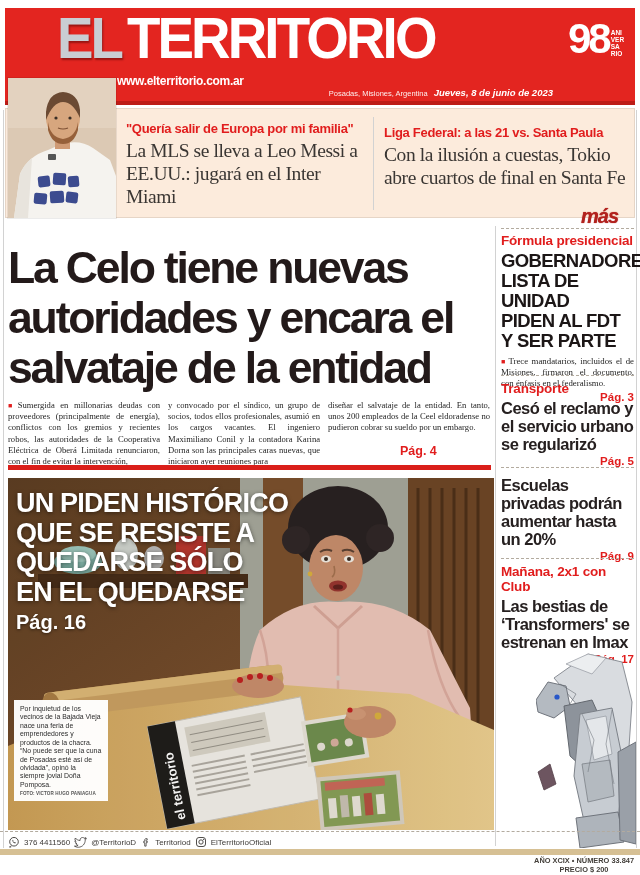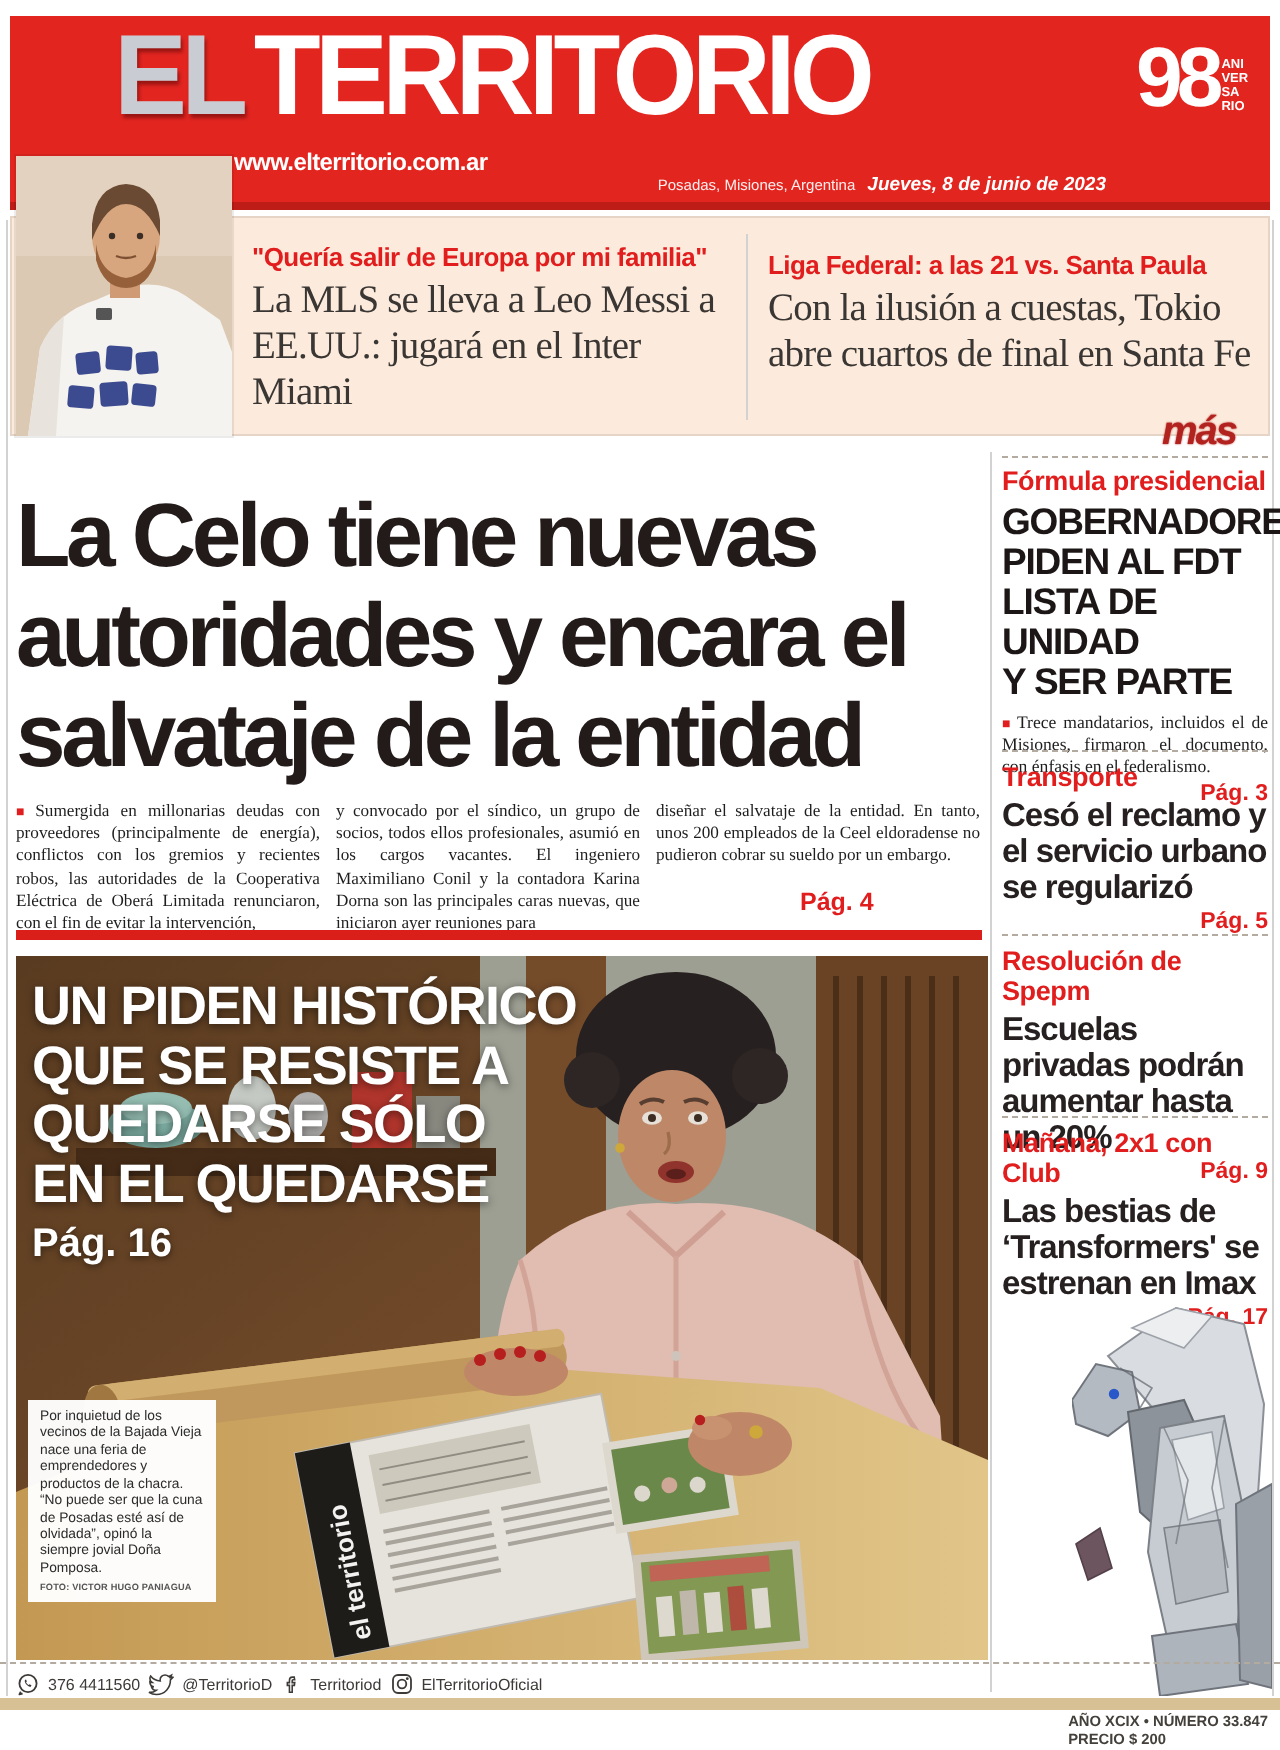--- a/index.html
+++ b/index.html
@@ -62,21 +62,21 @@
   .overlay-pag{left:16px;top:611px;color:#fff;font-weight:800;font-size:20px;text-shadow:0 1px 3px rgba(0,0,0,.5);}
   .caption{left:14px;top:700px;width:94px;background:rgba(255,255,255,.97);padding:5px 6px 4px 6px;box-sizing:border-box;
            font-size:6.9px;line-height:1.22;color:#2b2b2b;}
   .credit{font-size:4.6px;font-weight:700;color:#555;margin-top:2px;letter-spacing:.1px;}
 
   
   .foot-dash{left:0;top:831px;width:640px;}
   .social{left:8px;top:836px;display:flex;align-items:center;gap:4px;color:#3d3a37;font-size:8px;}
   .social .item{display:flex;align-items:center;gap:4px;}
   .tan-bar{left:0;top:849px;width:640px;height:6px;background:#d6c094;}
-  .edition{right:6px;top:856px;text-align:left;color:#44403b;font-weight:700;font-size:7.4px;line-height:9px;}
+  .edition{right:6px;top:856px;text-align:center;color:#44403b;font-weight:700;font-size:7.4px;line-height:9px;}
   svg{display:block;}
 </style>
 </head>
 <body>
 
 <div id="page">
 
   <div class="abs masthead">
     <div class="abs logo">
       <span class="logo-el">EL</span><span class="logo-terr">TERRITORIO</span>
@@ -163,42 +163,41 @@
   <div class="abs vrule" style="left:3px;top:110px;height:738px;"></div>
   <div class="abs vrule" style="left:636px;top:110px;height:738px;"></div>
   <div class="abs vrule" style="left:495px;top:226px;height:620px;"></div>
 
   <div class="abs dash" style="left:501px;top:228px;width:133px;"></div>
 
   <div class="abs side" style="top:233px;">
     <div class="kicker side-kicker">Fórmula presidencial</div>
     <div class="side-head-caps">
       <div>GOBERNADORES</div>
+      <div>LISTA DE UNIDAD</div>
       <div>PIDEN AL FDT</div>
-      <div>LISTA DE UNIDAD</div>
       <div>Y SER PARTE</div>
     </div>
     <div class="side-body">
       <span class="bullet">■</span><span>Trece mandatarios, incluidos el de Misiones, firmaron el documento, con énfasis en el federalismo.</span>
     </div>
     <div class="side-pag">Pág. 3</div>
   </div>
 
   <div class="abs dash" style="left:501px;top:375px;width:133px;"></div>
 
   <div class="abs side" style="top:381px;">
     <div class="kicker side-kicker">Transporte</div>
     <div class="side-head">Cesó el reclamo y el servicio urbano se regularizó</div>
     <div class="side-pag">Pág. 5</div>
   </div>
 
   <div class="abs dash" style="left:501px;top:467px;width:133px;"></div>
 
   <div class="abs side" style="top:473px;">
-    <div class="kicker side-kicker">Resolución de Spepm</div>
     <div class="side-head">Escuelas privadas podrán aumentar hasta un 20%</div>
     <div class="side-pag">Pág. 9</div>
   </div>
 
   <div class="abs dash" style="left:501px;top:558px;width:133px;"></div>
 
   <div class="abs side" style="top:564px;">
     <div class="kicker side-kicker">Mañana, 2x1 con Club</div>
     <div class="side-head">Las bestias de ‘Transformers' se estrenan en Imax</div>
     <div class="side-pag">Pág. 17</div>

